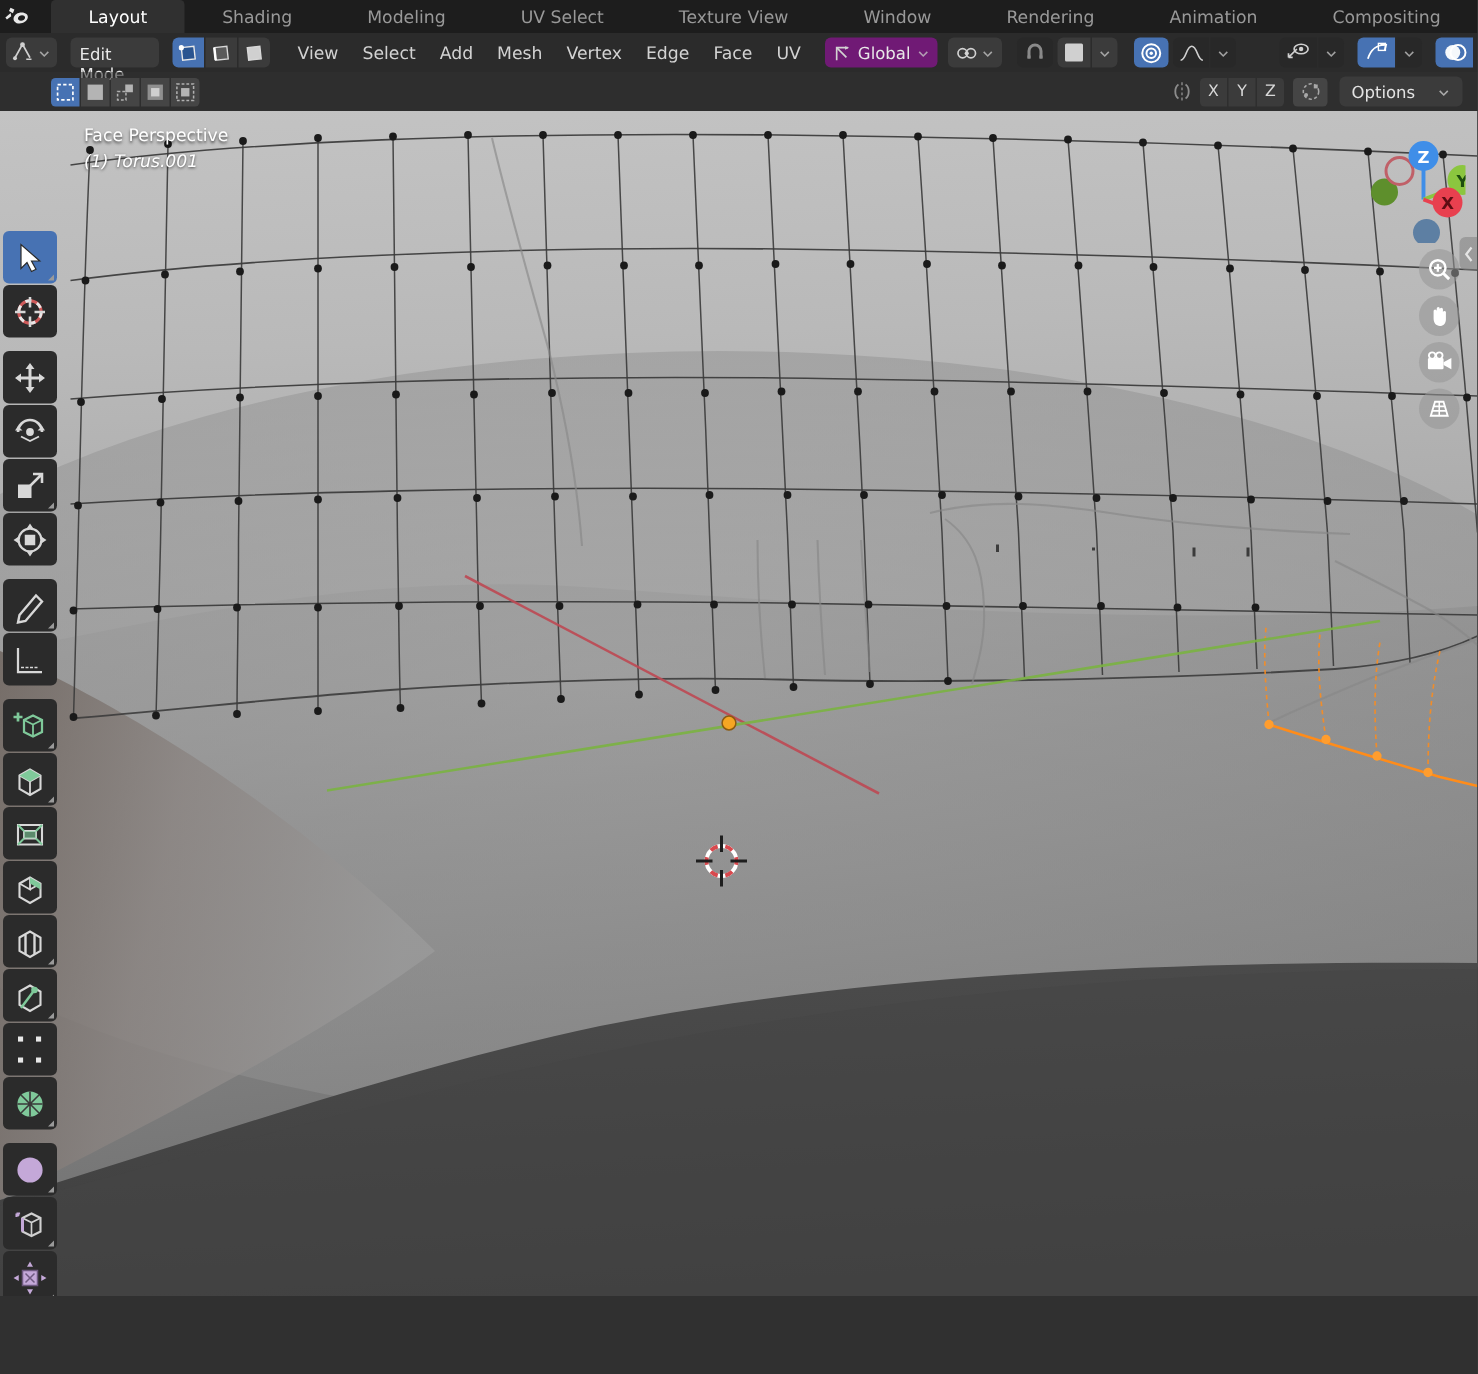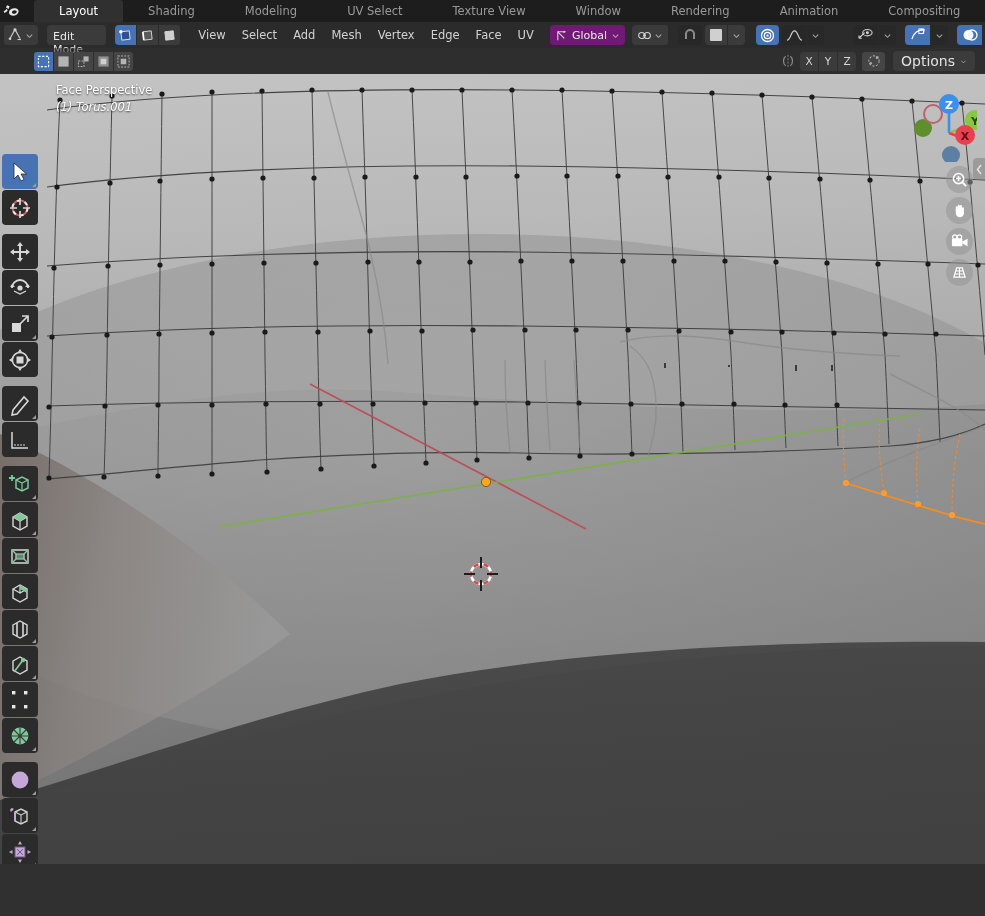--- a/index.html
+++ b/index.html
@@ -26,21 +26,21 @@
   .btn.r-none{border-radius:0;}
   .mode-select{display:flex;align-items:center;height:20px;background:#3b3b3b;border-radius:4px;padding:0 6px;color:#e8e8e8;font-size:11px;gap:5px;}
   .menu-text{color:#d2d2d2;font-size:11.5px;padding:0 8px;height:20px;line-height:20px;}
   .chev{display:inline-block;width:9px;height:9px;opacity:.75;}
   .orient-select{display:flex;align-items:center;height:20px;background:#701a75;border-radius:4px;padding:0 5px;color:#e8e8e8;font-size:11px;gap:4px;}
 
   
   .header3{position:absolute;left:0;top:48px;width:985px;height:26px;background:rgba(45,45,45,.55);display:flex;align-items:center;}
   .h3btn{width:19px;height:19px;background:#454545;display:flex;align-items:center;justify-content:center;box-sizing:border-box;}
   .h3btn.blue{background:#4772b3;}
-  .options-btn{height:20px;background:#3b3b3b;border-radius:4px;color:#e2e2e2;font-size:14px;display:flex;align-items:center;gap:5px;padding:0 8px;}
+  .options-btn{height:20px;background:#3b3b3b;border-radius:4px;color:#e2e2e2;font-size:11px;display:flex;align-items:center;gap:5px;padding:0 8px;}
   .axisbtn{width:18px;height:19px;background:#3b3b3b;color:#d8d8d8;font-size:10.5px;display:flex;align-items:center;justify-content:center;}
 
   
   .viewport{position:absolute;left:0;top:74px;width:985px;height:790px;overflow:hidden;background:#5b5b5b;}
   .vp-canvas{position:absolute;left:0;top:0;width:985px;height:790px;}
   .overlay-text{position:absolute;left:56px;color:#ffffff;font-size:11.5px;text-shadow:0 1px 2px rgba(0,0,0,.65);white-space:nowrap;}
   #ov1{top:9px;}
   #ov2{top:26px;font-style:italic;}
 
   

